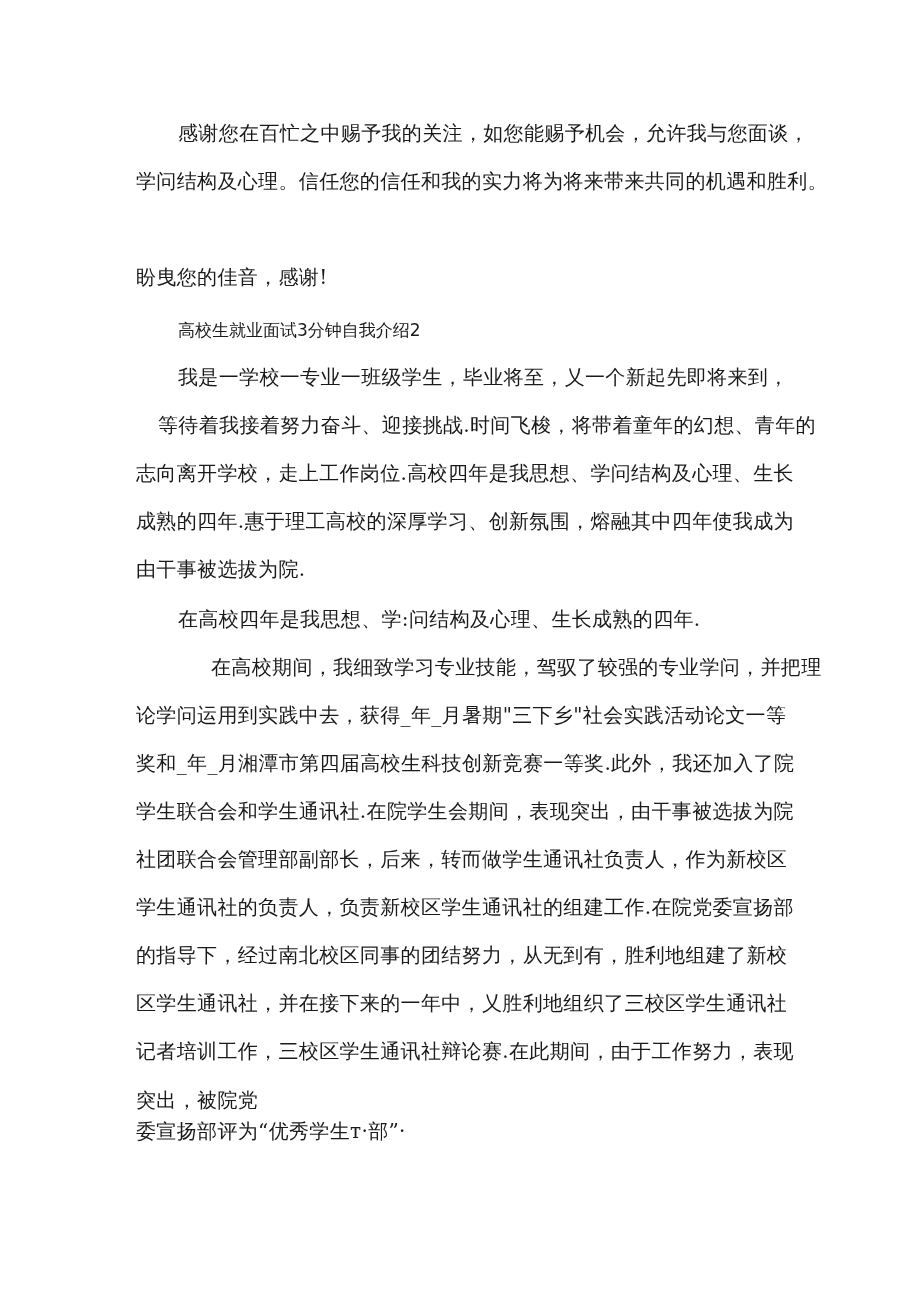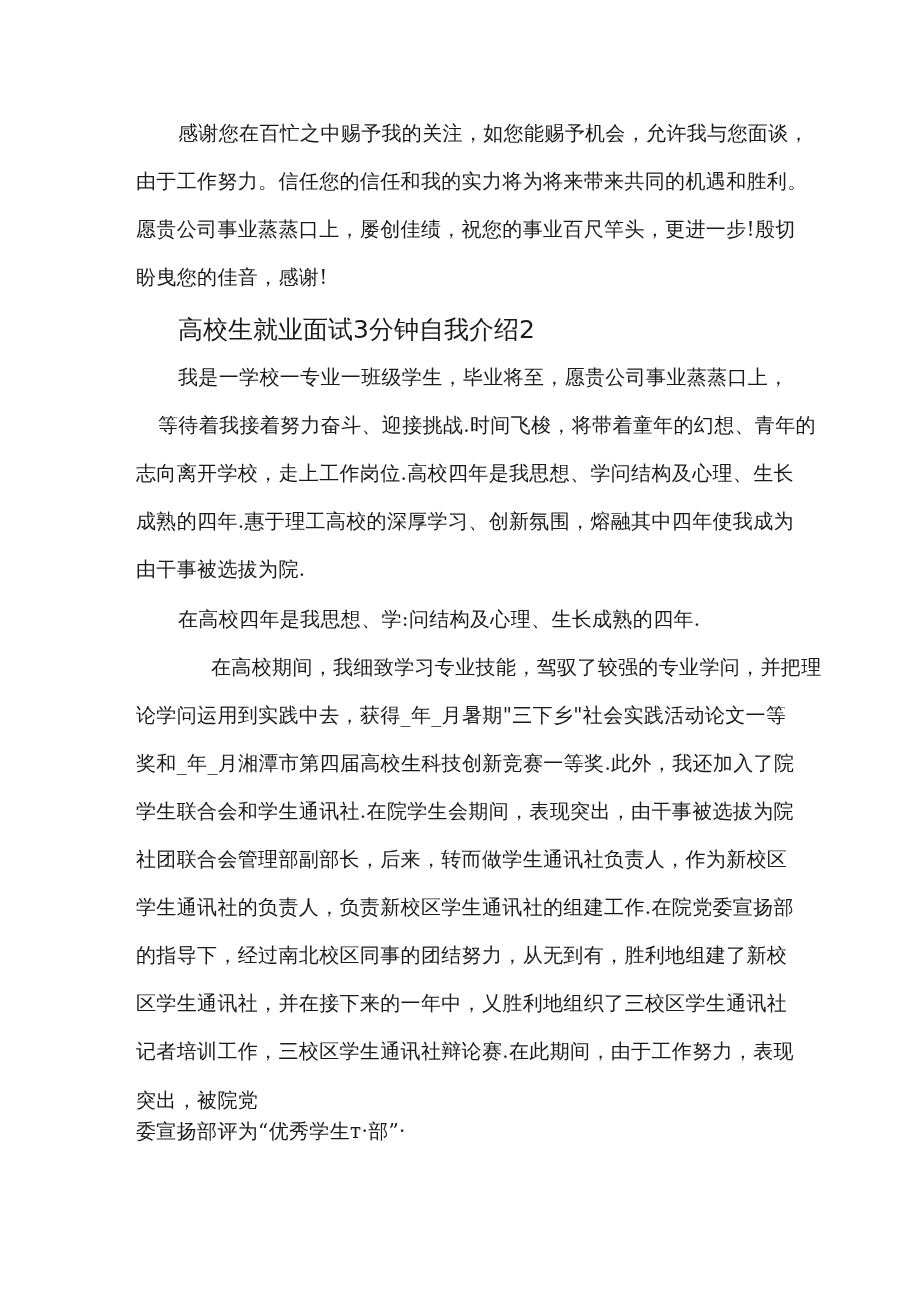--- a/index.html
+++ b/index.html
@@ -25,35 +25,34 @@
     }
     .line {
       position: absolute;
       left: 136px;
       white-space: nowrap;
       font-size: 20px;
       line-height: 24px;
       letter-spacing: 0.35px;
     }
     .indent { left: 178px; }
-    .heading { font-family: "DejaVu Sans", "Liberation Sans", sans-serif; font-size: 25px; letter-spacing: 0px; }
+    .heading { font-family: "DejaVu Sans", "Liberation Sans", sans-serif; font-size: 17px; letter-spacing: 0px; }
   </style>
 </head>
 <body>
 
 <div class="page">
 
   <div class="line indent" style="top:121px;">感谢您在百忙之中赐予我的关注，如您能赐予机会，允许我与您面谈，</div>
-  <div class="line" style="top:169px;">由于工作努力。信任您的信任和我的实力将为将来带来共同的机遇和胜利。</div>
-  <div class="line" style="top:217px;">愿贵公司事业蒸蒸口上，屡创佳绩，祝您的事业百尺竿头，更进一步!殷切</div>
+  <div class="line" style="top:169px;">学问结构及心理。信任您的信任和我的实力将为将来带来共同的机遇和胜利。</div>
   <div class="line" style="top:265px;text-align:center;">盼曳您的佳音，感谢!</div>
 
   <div class="line indent heading" style="top:318px;">高校生就业面试3分钟自我介绍2</div>
 
-  <div class="line indent" style="top:365px;">我是一学校一专业一班级学生，毕业将至，愿贵公司事业蒸蒸口上，</div>
+  <div class="line indent" style="top:365px;">我是一学校一专业一班级学生，毕业将至，乂一个新起先即将来到，</div>
   <div class="line" style="top:413px;margin-left:22px;">等待着我接着努力奋斗、迎接挑战.时间飞梭，将带着童年的幻想、青年的</div>
   <div class="line" style="top:461px;">志向离开学校，走上工作岗位.高校四年是我思想、学问结构及心理、生长</div>
   <div class="line" style="top:509px;">成熟的四年.惠于理工高校的深厚学习、创新氛围，熔融其中四年使我成为</div>
   <div class="line" style="top:557px;">由干事被选拔为院.</div>
 
   <div class="line indent" style="top:607px;">在高校四年是我思想、学:问结构及心理、生长成熟的四年.</div>
 
   <div class="line indent" style="top:655px;margin-left:33px;">在高校期间，我细致学习专业技能，驾驭了较强的专业学问，并把理</div>
   <div class="line" style="top:703px;">论学问运用到实践中去，获得_年_月暑期"三下乡"社会实践活动论文一等</div>
   <div class="line" style="top:751px;">奖和_年_月湘潭市第四届高校生科技创新竞赛一等奖.此外，我还加入了院</div>

